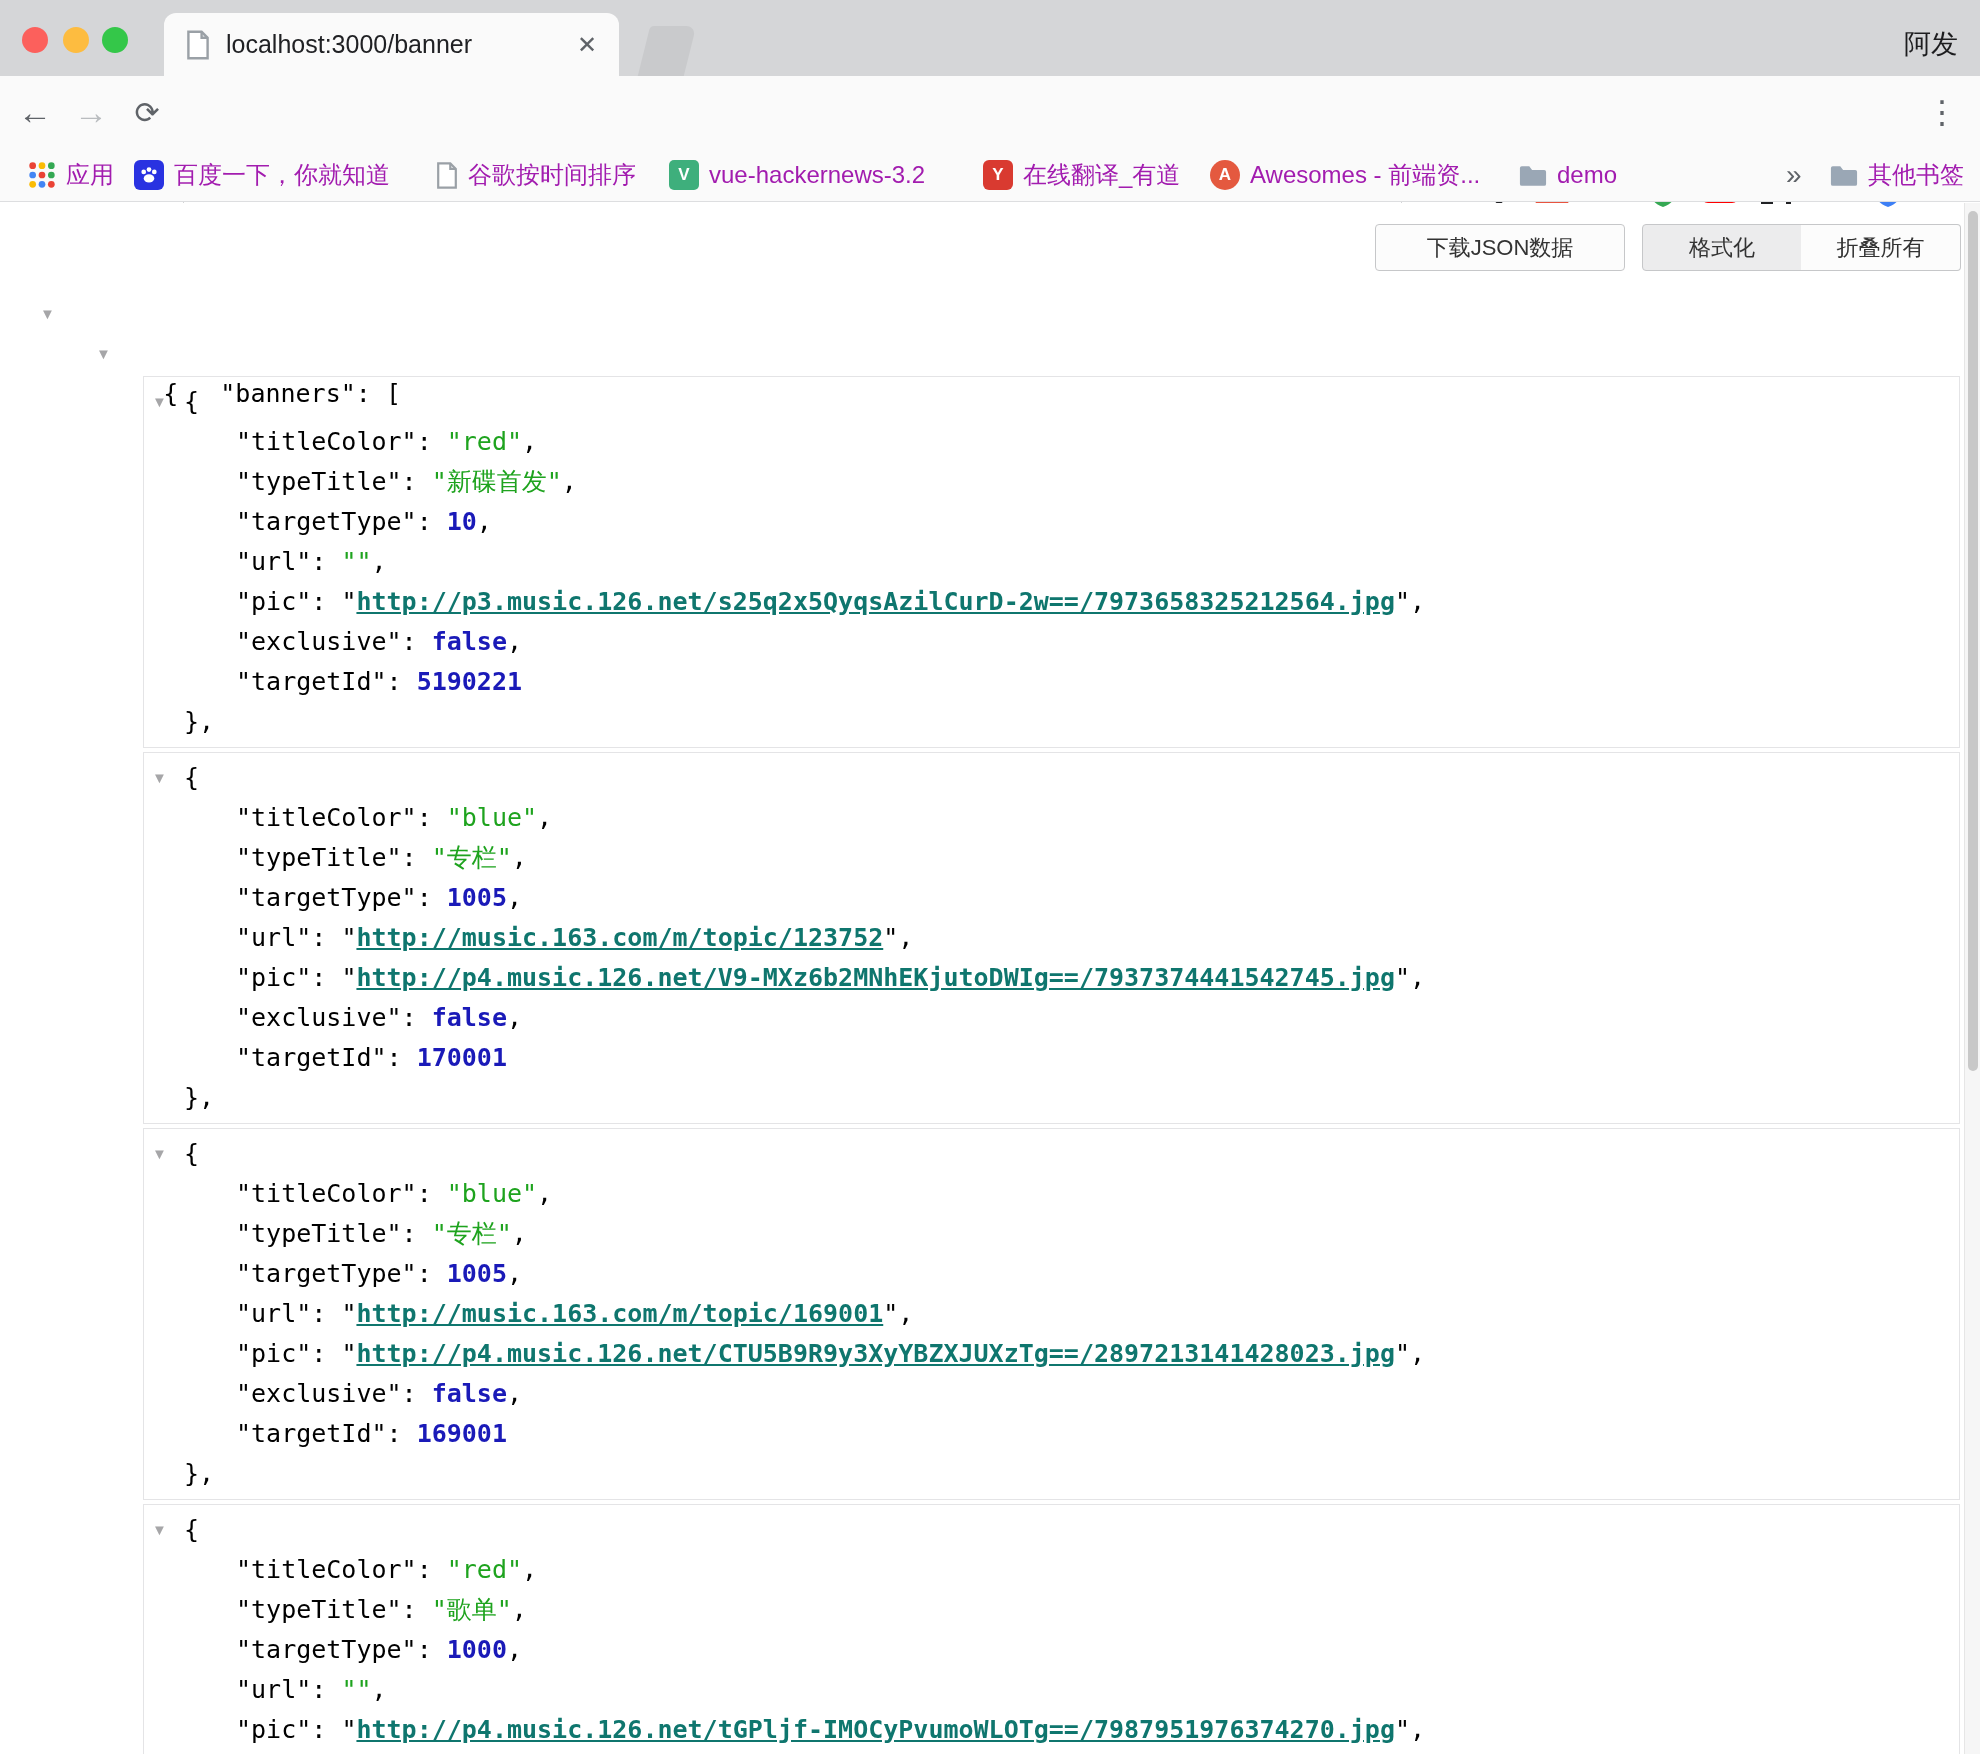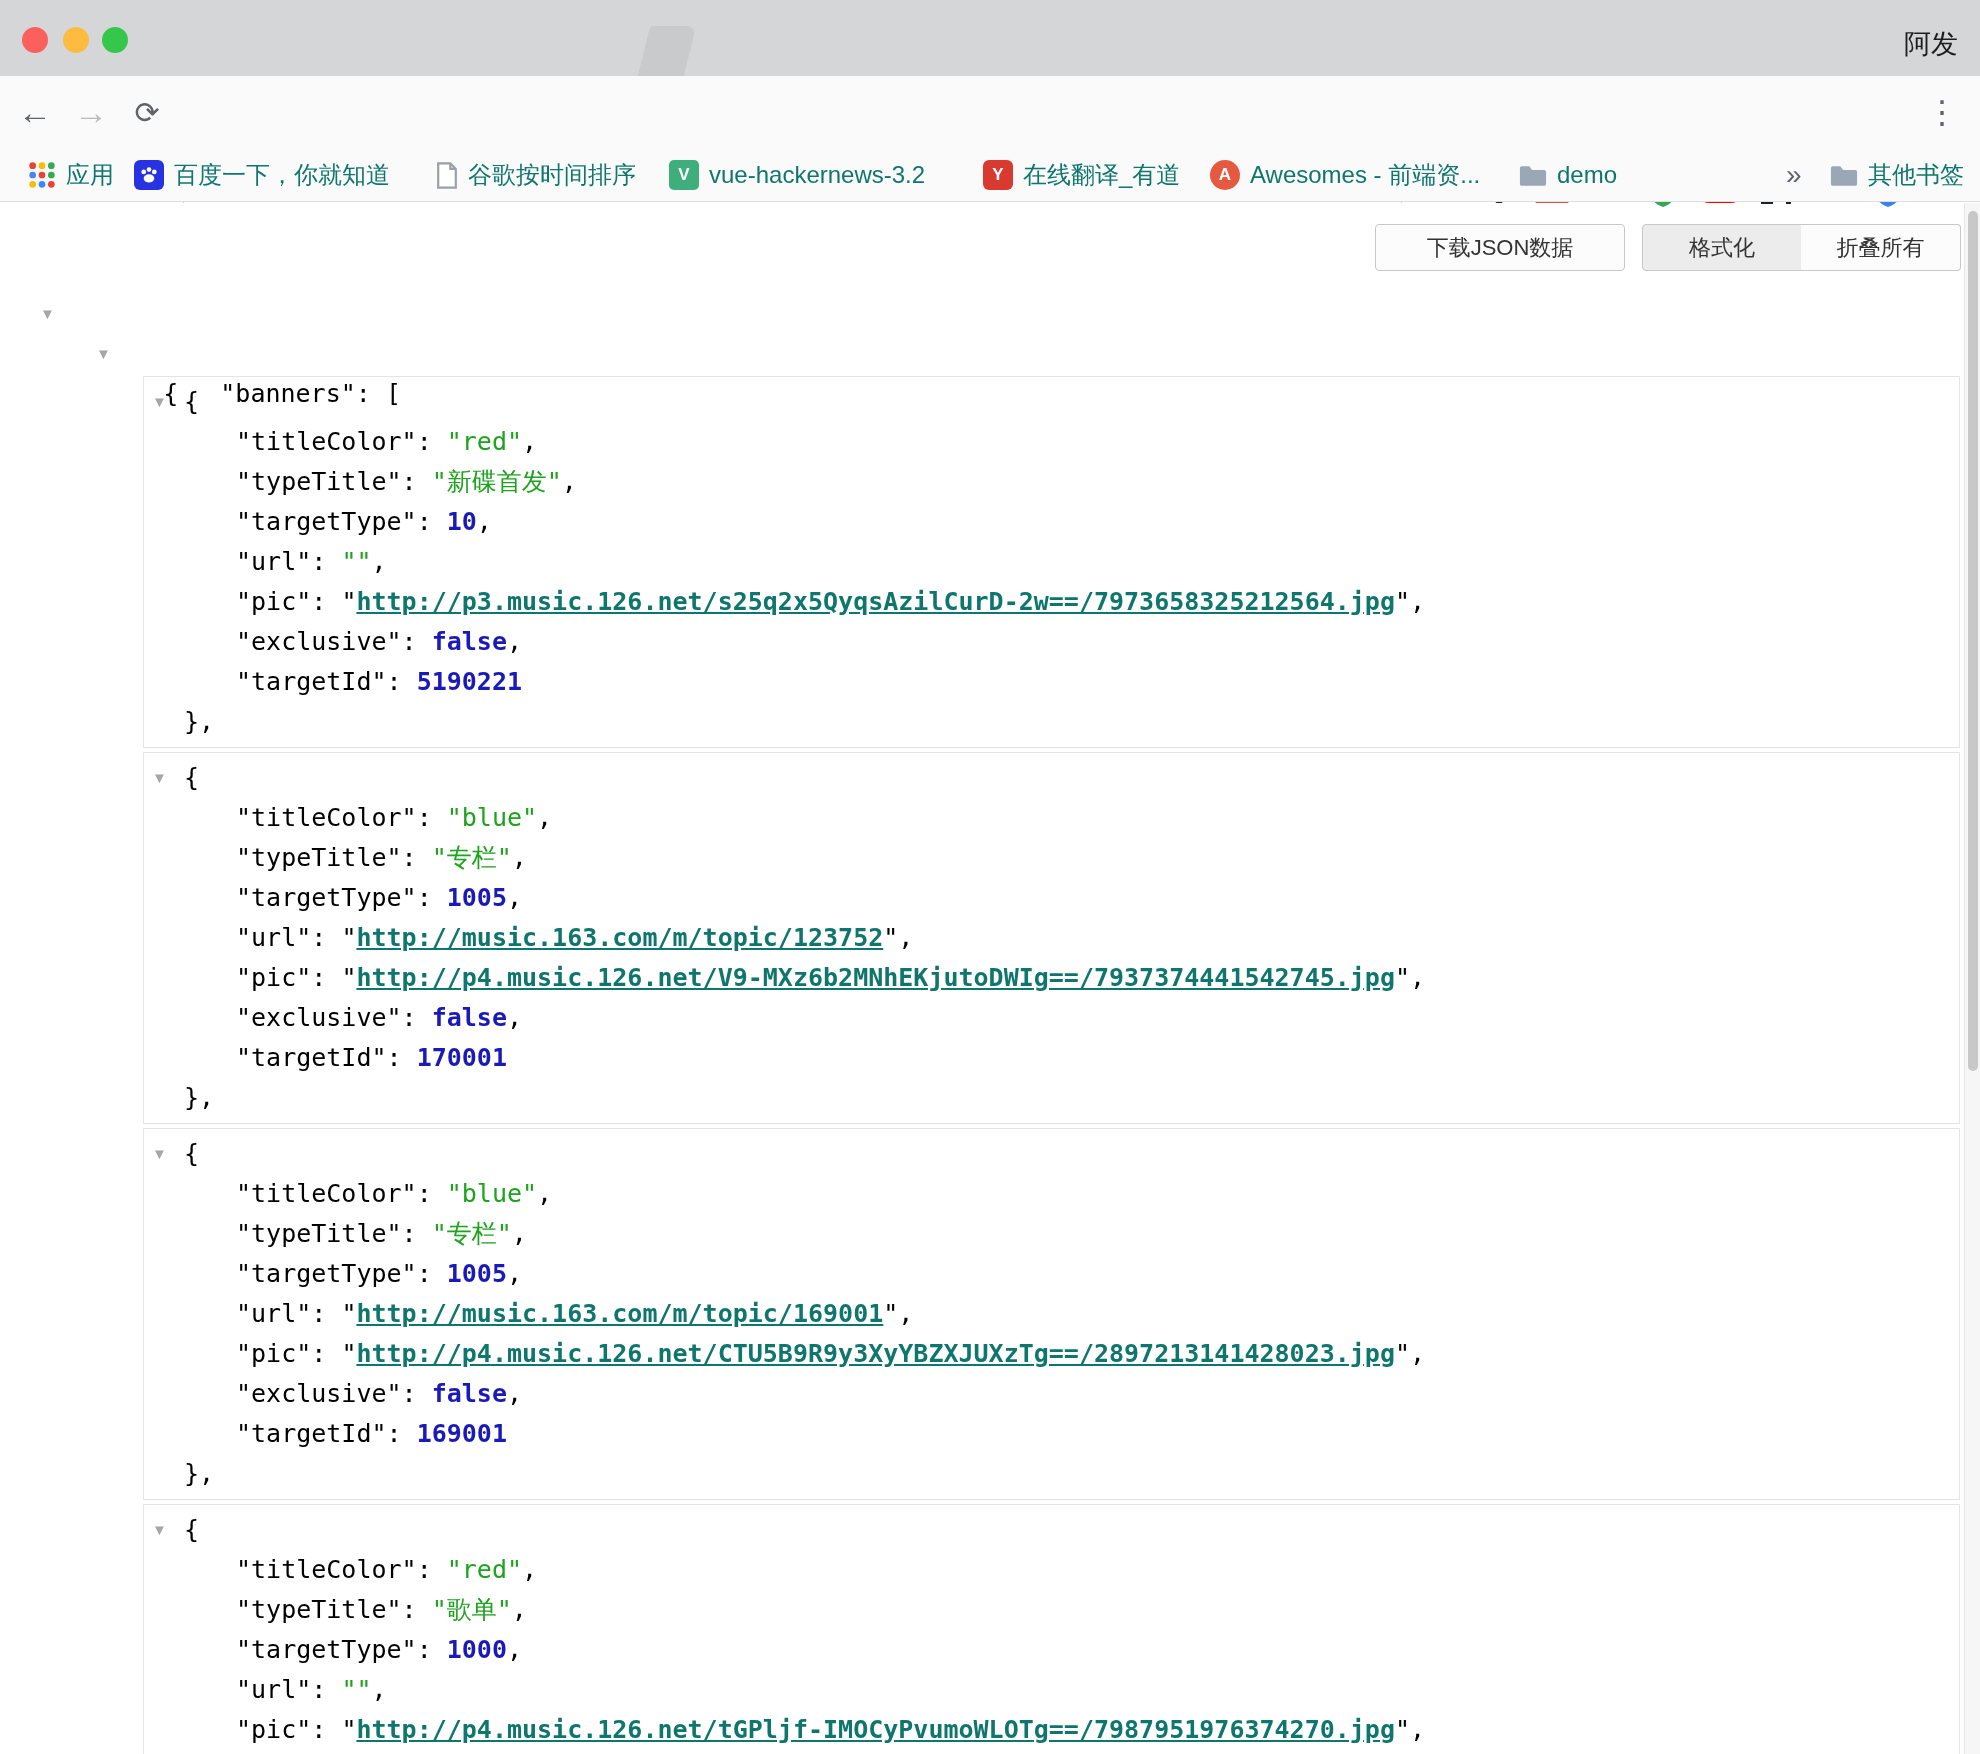--- a/index.html
+++ b/index.html
@@ -37,21 +37,21 @@
   .ext { position:absolute; top:93px; width:40px; height:40px; display:flex; align-items:center;
          justify-content:center; cursor:pointer; }
   .badge-sq { display:flex; align-items:center; justify-content:center; color:#fff; font-weight:bold; }
   .menu-dots { position:absolute; left:1922px; top:0; height:73px; line-height:73px; width:40px;
                text-align:center; font-size:32px; color:#5f6368; cursor:pointer; }
 
   
   .bookmarks { position:absolute; left:0; top:149px; width:1980px; height:53px; background:#fafafa;
                border-bottom:1px solid #dddee0; }
   .bm { position:absolute; top:0; height:52px; display:flex; align-items:center; gap:10px; cursor:pointer; }
-  .bm-label { font-size:24px; color:#0f766e; white-space:nowrap; }
+  .bm-label { font-size:24px; color:#a21caf; white-space:nowrap; }
   .bm-chevron { position:absolute; left:1786px; top:0; height:52px; line-height:52px; font-size:28px;
                 color:#5f6368; cursor:pointer; }
   .bm-right { position:absolute; right:16px; top:0; height:52px; display:flex; align-items:center;
               gap:10px; cursor:pointer; }
 
   
   .content { position:absolute; left:0; top:203px; width:1628px; height:1551px; background:#fff; }
   .btn { position:absolute; top:21px; height:47px; border:1px solid #c6c7c9; background:#fcfcfc;
          font-size:22px; color:#333; text-align:center; line-height:45px; cursor:pointer;
          font-family:"Liberation Sans",sans-serif; }
@@ -83,20 +83,28 @@
                   border-radius:5px; cursor:pointer; }
 </style>
 </head>
 <body>
 
 <div class="titlebar">
   <span class="light red"></span>
   <span class="light yellow"></span>
   <span class="light green"></span>
 
+  <div class="tab">
+    <svg width="24" height="30" viewBox="0 0 20 24">
+      <path d="M2 1 h11 l5 5 v17 h-16 z" fill="#fff" stroke="#9aa0a6" stroke-width="2"></path>
+      <path d="M13 1 v5 h5" fill="none" stroke="#9aa0a6" stroke-width="2"></path>
+    </svg>
+    <span class="tab-title">localhost:3000/banner</span>
+    <span class="tab-close">✕</span>
+  </div>
   <div class="newtab-stub"></div>
   <span class="user-label">阿发</span>
 </div>
 
 <div class="navbar">
   <span class="nav-ic nav-back">←</span>
   <span class="nav-ic nav-forward">→</span>
   <span class="nav-ic nav-reload">⟳</span>
 
   <div class="urlbar">

